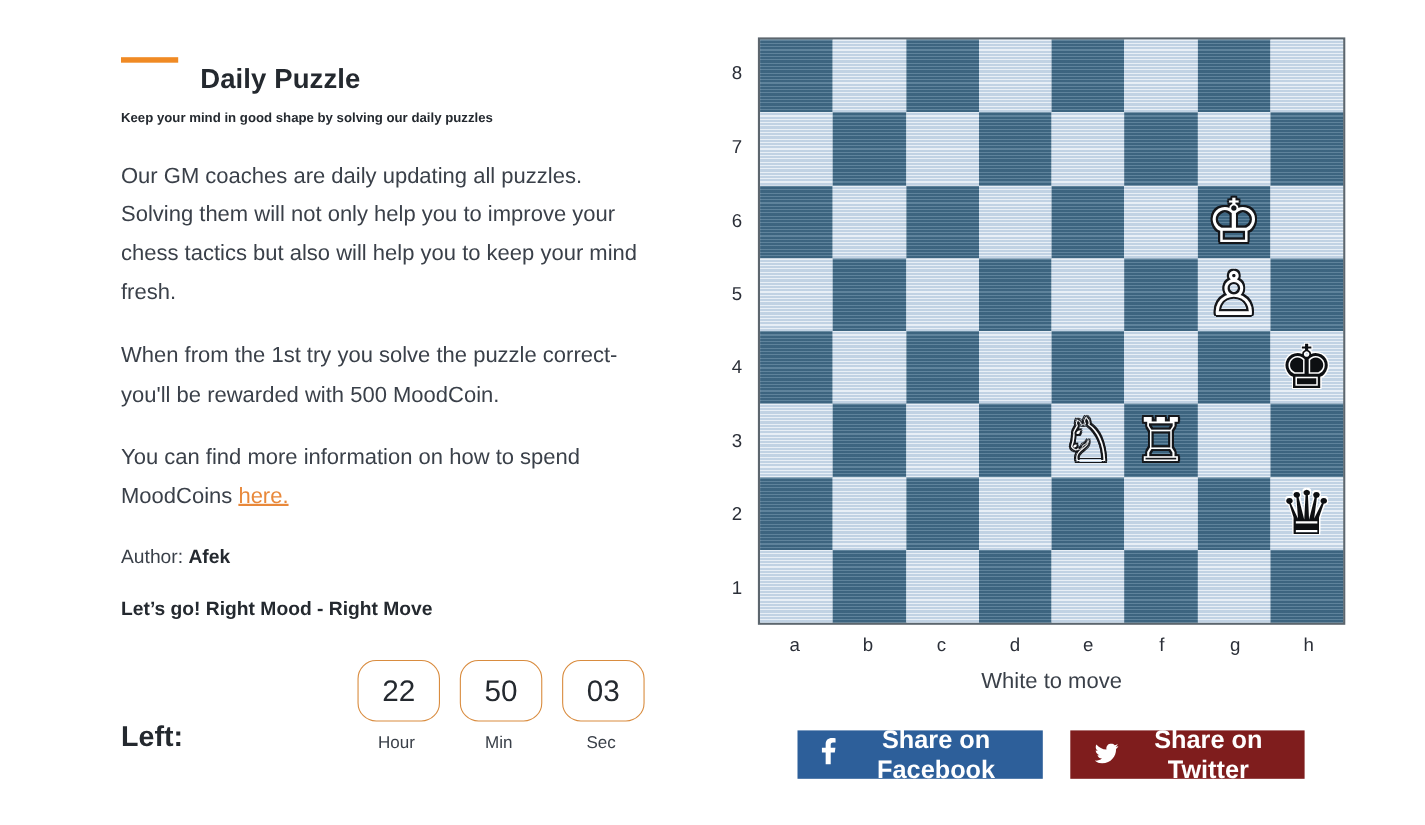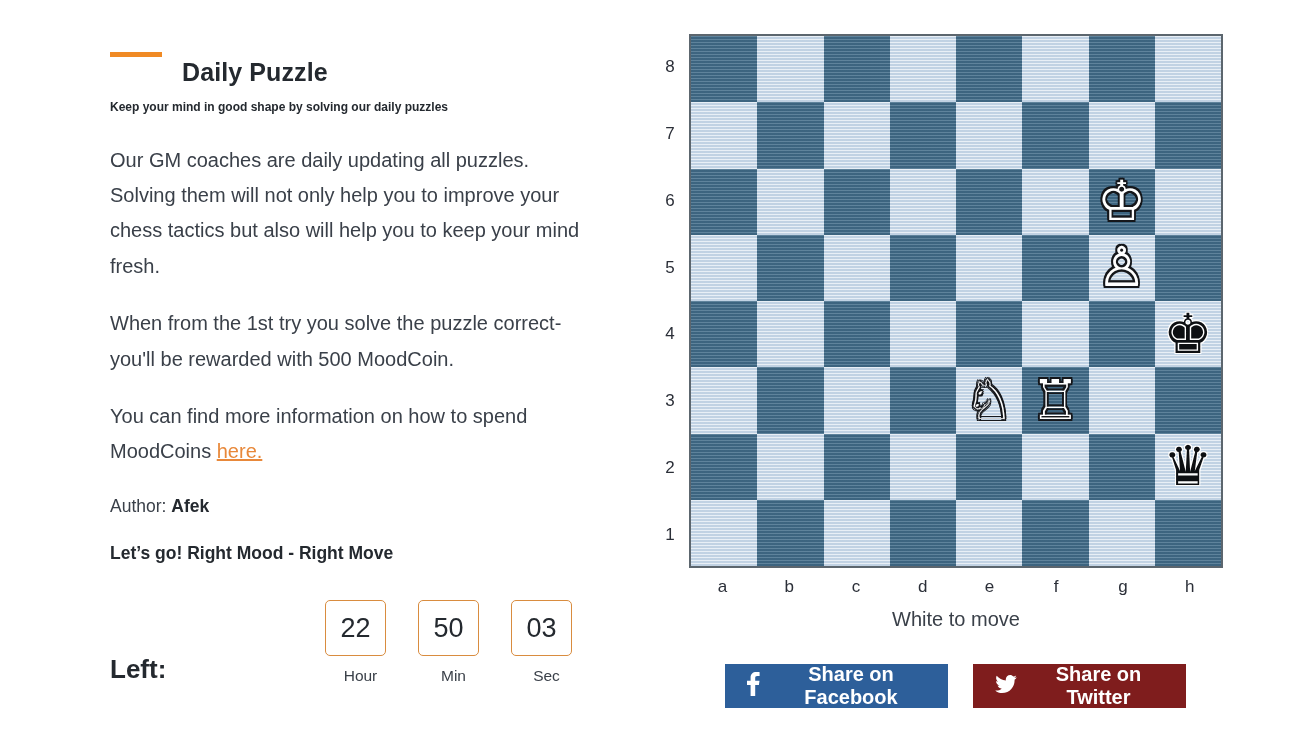--- a/index.html
+++ b/index.html
@@ -105,25 +105,25 @@
   }
   .timer-units {
     display: flex;
     gap: 22px;
   }
   .timer-unit {
     width: 71px;
     text-align: center;
   }
   .timer-box {
-    width: 61px;
+    width: 75px;
     height: 56px;
     box-sizing: border-box;
     border: 1px solid #d98c3f;
-    border-radius: 5px;
+    border-radius: 17px;
     background: #ffffff;
     display: flex;
     align-items: center;
     justify-content: center;
     font-size: 27px;
     color: #24292f;
   }
   .timer-unit-name {
     margin-top: 11px;
     font-size: 15.5px;
@@ -255,21 +255,21 @@
     gap: 25px;
   }
   .share-btn {
     height: 44px;
     box-sizing: border-box;
     display: flex;
     align-items: center;
     gap: 17px;
     padding: 0 22px;
     color: #ffffff;
-    font-size: 20px;
+    font-size: 23px;
     font-weight: bold;
     cursor: pointer;
     border: none;
   }
   .share-btn.facebook { background: #2d5f9a; width: 223px; }
   .share-btn.twitter  { background: #7f1d1d; width: 213px; align-items: center; }
   .share-btn svg { flex: 0 0 auto; }
 </style>
 </head>
 <body>

